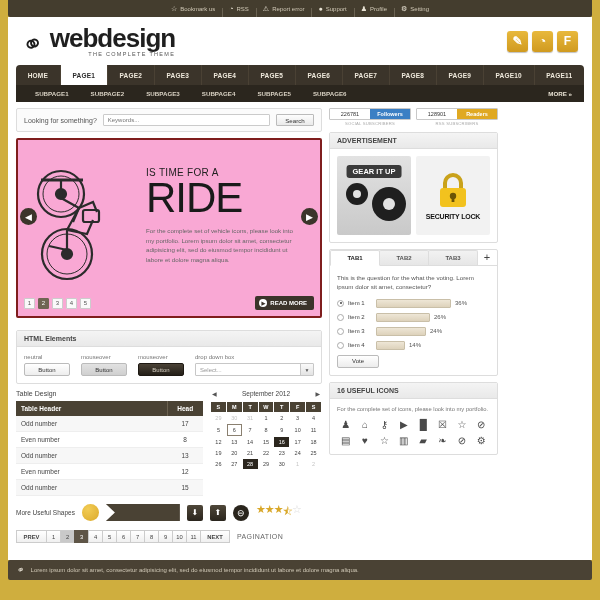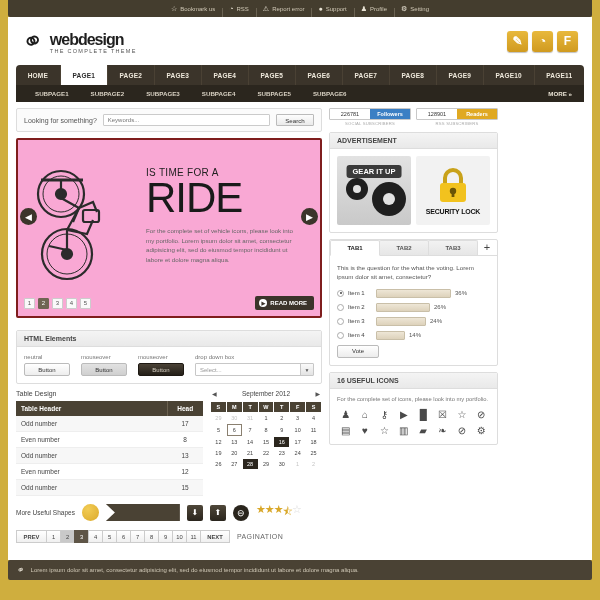--- a/index.html
+++ b/index.html
@@ -43,21 +43,21 @@
     height: 48px;
     display: flex; align-items: center; justify-content: space-between;
     padding: 0 14px;
   }
   .logo { display: flex; align-items: flex-end; gap: 6px; }
   .logo-mark {
     font-size: 26px; color: #1b1b1b; line-height: 1;
     transform: rotate(-20deg); display: inline-block;
   }
   .logo-text { line-height: 1; }
-  .logo-main { font-size: 16px; font-weight: bold; letter-spacing: -1px; color: #1f1f1f; }
+  .logo-main { font-size: 26px; font-weight: bold; letter-spacing: -1px; color: #1f1f1f; }
   .logo-sub { font-size: 5.5px; letter-spacing: 1.3px; color: #555; text-align: right; margin-top: 1px; }
   .social { display: flex; gap: 4px; }
   .soc-btn {
     width: 21px; height: 21px; border-radius: 3px;
     background: linear-gradient(#e8b93c, #d09a20);
     display: flex; align-items: center; justify-content: center;
     color: #fff; font-size: 12px; font-weight: bold;
     box-shadow: 0 1px 1px rgba(0,0,0,.25);
   }
   
@@ -268,21 +268,21 @@
   
   .stats { display: flex; gap: 5px; margin-bottom: 6px; }
   .stat { flex: 1; text-align: center; }
   .stat-top { display: flex; height: 12px; border: 1px solid #c8c8c8; border-radius: 1px; overflow: hidden; }
   .stat-num { flex: 1; background: #fff; font-size: 5.5px; color: #333; display: flex; align-items: center; justify-content: center; }
   .stat-tag { width: 40px; font-size: 5.5px; color: #fff; display: flex; align-items: center; justify-content: center; font-weight: bold; }
   .stat-tag.blue { background: #3b7fc4; }
   .stat-tag.gold { background: #e0a922; }
   .stat-sub { font-size: 4.2px; color: #aaa; margin-top: 1px; letter-spacing: .2px; }
   .ads { display: grid; grid-template-columns: 1fr 1fr; gap: 5px; }
-  .ad { height: 69px; border-radius: 2px; overflow: hidden; position: relative; }
+  .ad { height: 79px; border-radius: 2px; overflow: hidden; position: relative; }
   .ad1 { background: linear-gradient(#5b6878, #2f3945); display: flex; align-items: flex-end; justify-content: center; }
   .ad1 .person { position: absolute; bottom: 18px; left: 50%; transform: translateX(-50%); width: 34px; height: 40px; }
   .ad1 .ribbon { width: 100%; background: linear-gradient(#d83b3b,#9d1f1f); color: #fff; font-size: 7px; text-align: center; padding: 3px 0; font-family: "Liberation Serif", serif; }
   .ad2 { background: linear-gradient(#e2e2e2,#c9c9c9); display: flex; align-items: center; justify-content: center; }
   .ad2 .tag { position: absolute; top: 9px; left: 50%; transform: translateX(-50%); background: #3a3a3a; color: #fff; font-size: 7.5px; font-weight: bold; padding: 2px 6px; border-radius: 3px; white-space: nowrap; }
   .ad3 { background: #f2f2f2; display: flex; flex-direction: column; align-items: center; justify-content: center; gap: 2px; }
   .ad3 .cap { font-size: 7px; font-weight: bold; color: #111; letter-spacing: -.2px; }
   .ad4 { background: #1b1b1b; display: flex; flex-direction: column; align-items: center; justify-content: center; color: #fff; }
   .ad4 .t1 { font-size: 7px; color: #ddd; }
   .ad4 .t2 { font-size: 12px; font-weight: bold; }

